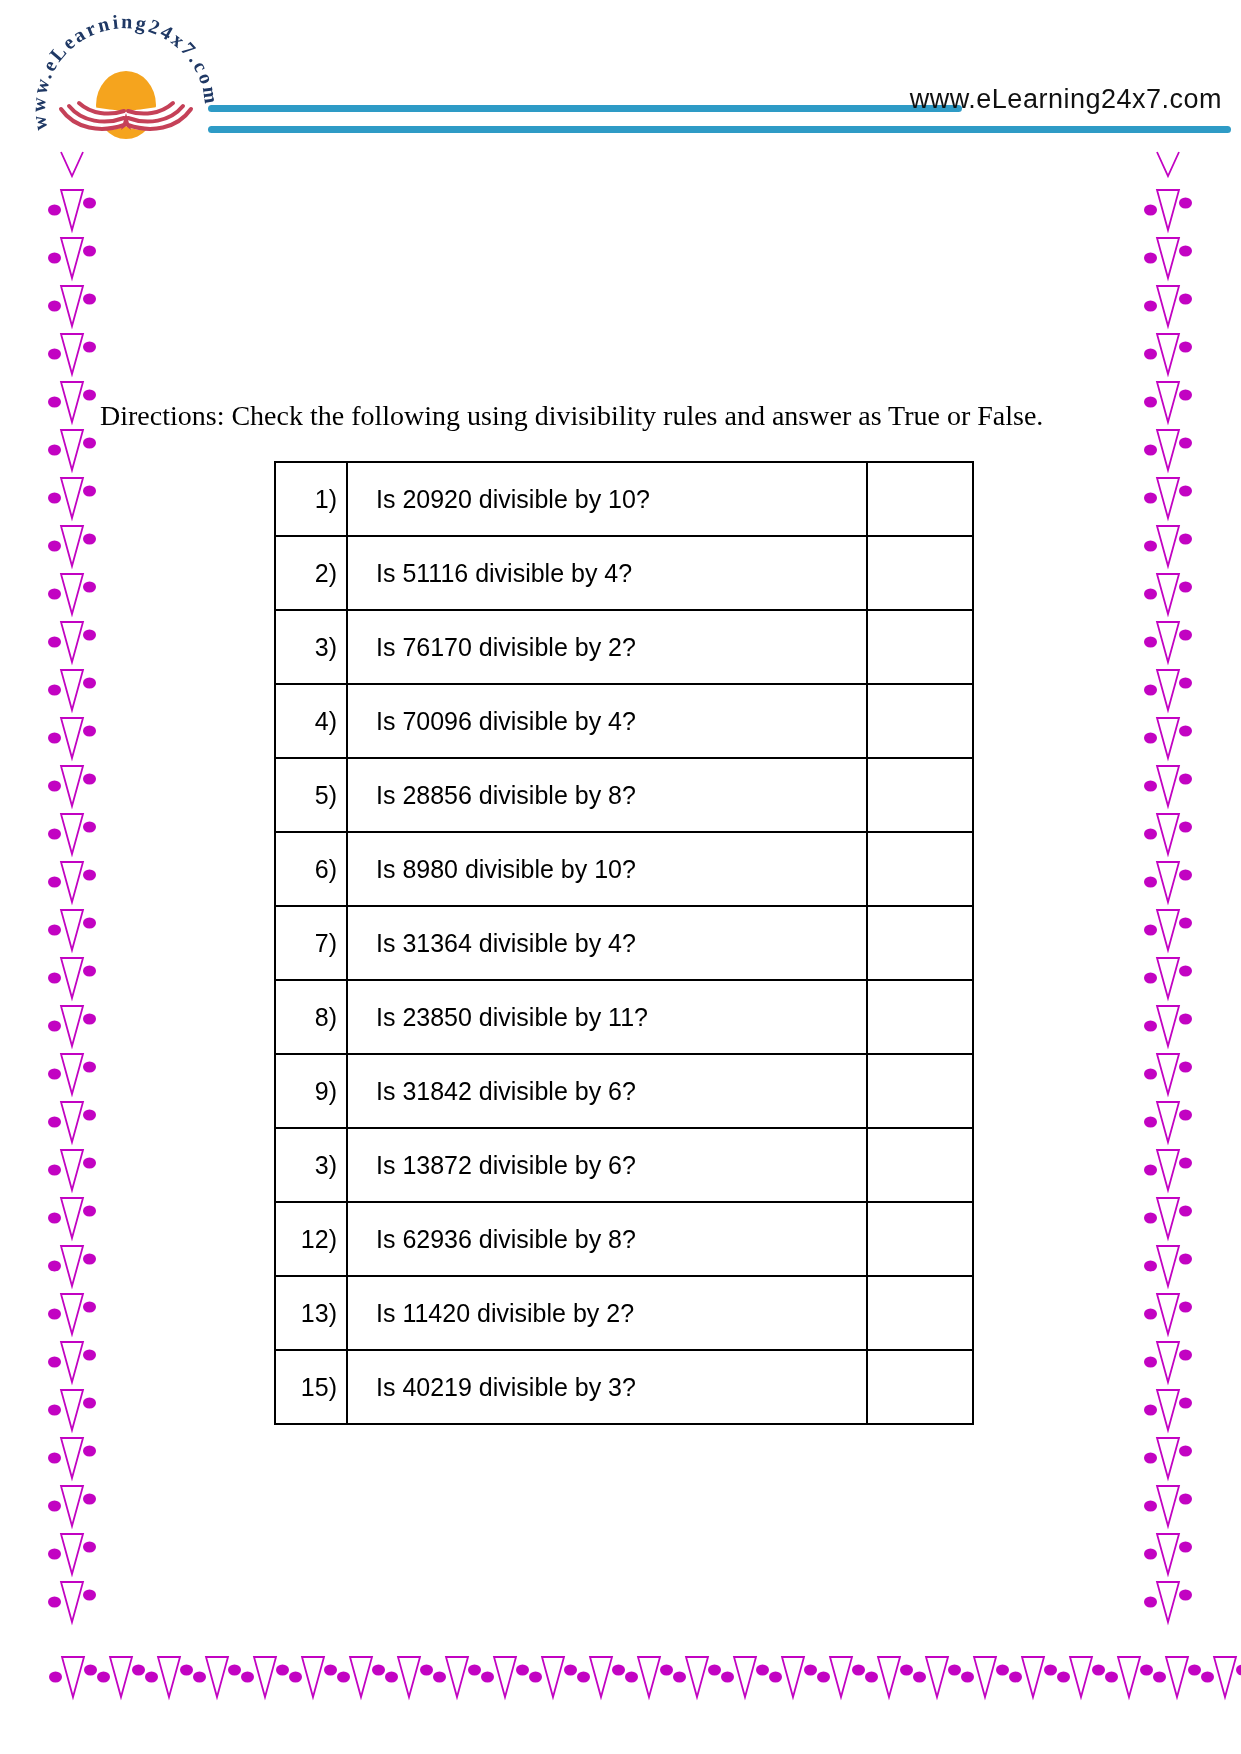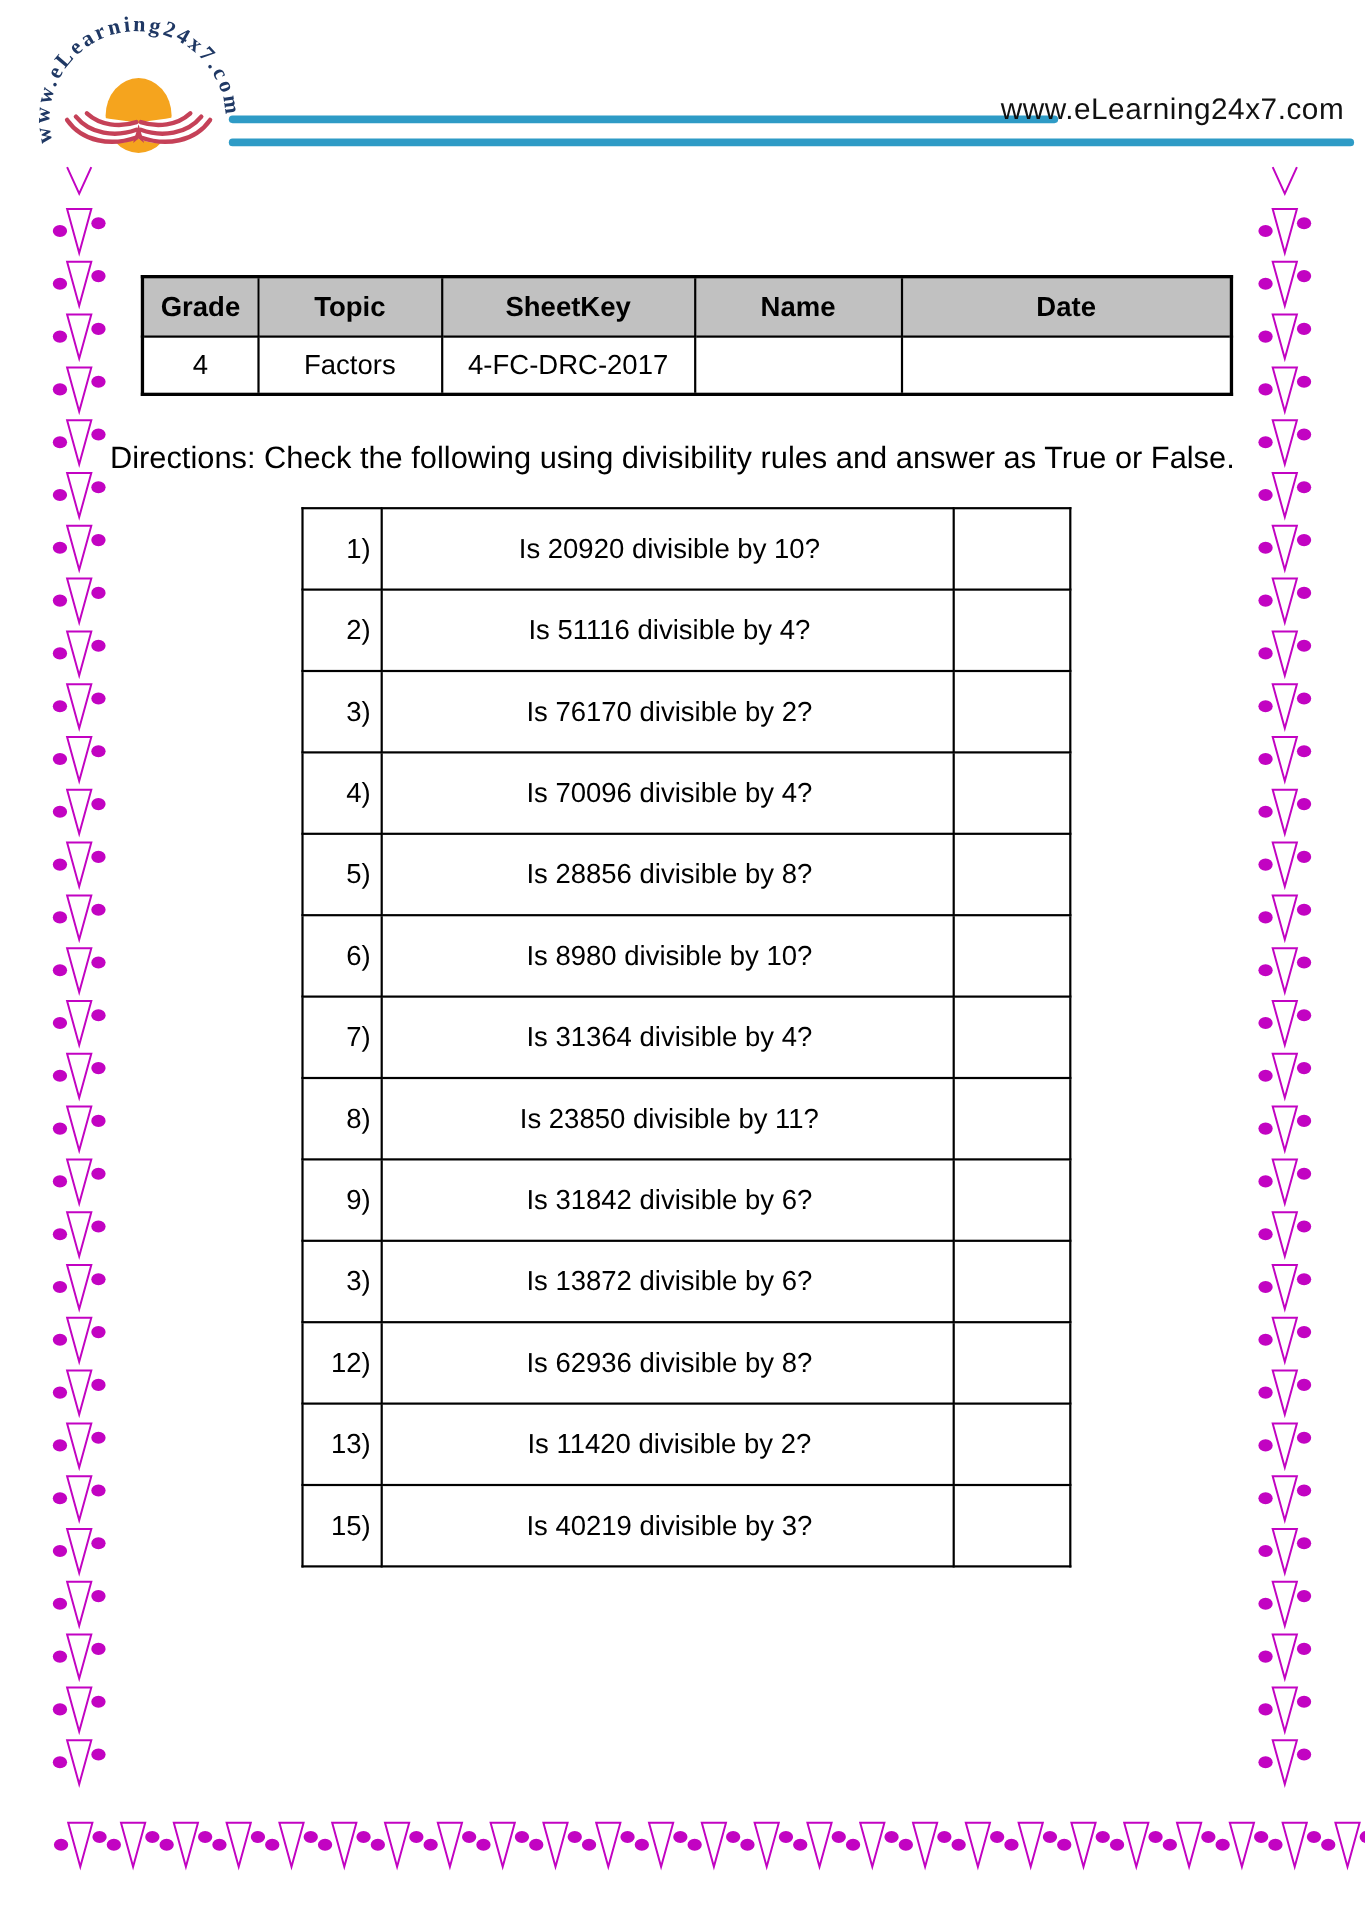--- a/index.html
+++ b/index.html
@@ -28,36 +28,36 @@
   .meta th, .meta td {
     border:2px solid #000; text-align:center; vertical-align:middle;
     font-size:25px; overflow:hidden;
   }
   .meta th { background:#C1C1C1; height:50px; font-weight:bold; }
   .meta td { background:#fff; height:48px; font-weight:normal; }
 
   
   .directions {
     position:absolute; left:100px; top:400px;
-    font-family:Liberation Sans, sans-serif; font-size:28px; color:#000;
+    font-family:Liberation Serif, serif; font-size:28px; color:#000;
     white-space:nowrap;
   }
 
   
   .questions {
     position:absolute; left:274px; top:461px;
     border-collapse:collapse; table-layout:fixed;
     border:2px solid #000;
   }
   .questions td {
     border:2px solid #000; font-size:25px; color:#000;
     height:70px; vertical-align:middle; background:#fff; overflow:hidden;
   }
   .questions td.q-num  { text-align:right; padding-right:9px; }
-  .questions td.q-text { text-align:center; padding-left:4px; }
+  .questions td.q-text { text-align:left; padding-left:28px; }
 
   
   #decor { position:absolute; left:0; top:0; pointer-events:none; }
 </style>
 </head>
 <body>
 
 <div class="page">
 
   <svg class="logo" width="205" height="168" viewBox="0 0 205 168">
@@ -78,45 +78,20 @@
     <path d="M 101,105 L 96,122 L 101,118 L 106,122 Z" fill="#C54158"></path>
     <text font-family="Liberation Serif, serif" font-size="20" font-weight="bold" fill="#1F3864" letter-spacing="2.6">
       <textPath href="#arcpath" startOffset="1">www.eLearning24x7.com</textPath>
     </text>
   </svg>
 
   <div class="rule rule1"></div>
   <div class="rule rule2"></div>
   <div class="site-url">www.eLearning24x7.com</div>
 
-  <table class="meta">
-    <colgroup>
-      <col style="width:105px">
-        <col style="width:167px">
-        <col style="width:230px">
-      <col style="width:188px">
-        <col style="width:300px">
-    </colgroup>
-    <tbody>
-      <tr id="meta-head">
-          <th>Grade</th>
-          <th>Topic</th>
-          <th>SheetKey</th>
-          <th>Name</th>
-          <th>Date</th>
-        </tr>
-      <tr id="meta-vals">
-          <td>4</td>
-          <td>Factors</td>
-          <td>4-FC-DRC-2017</td>
-          <td></td>
-          <td></td>
-        </tr>
-    </tbody>
-  </table>
 
   <div class="directions">Directions: Check the following using divisibility rules and answer as True or False.</div>
 
   <table class="questions">
     <colgroup>
       <col style="width:72px">
         <col style="width:520px">
         <col style="width:106px">
     </colgroup>
     <tbody id="qbody">

